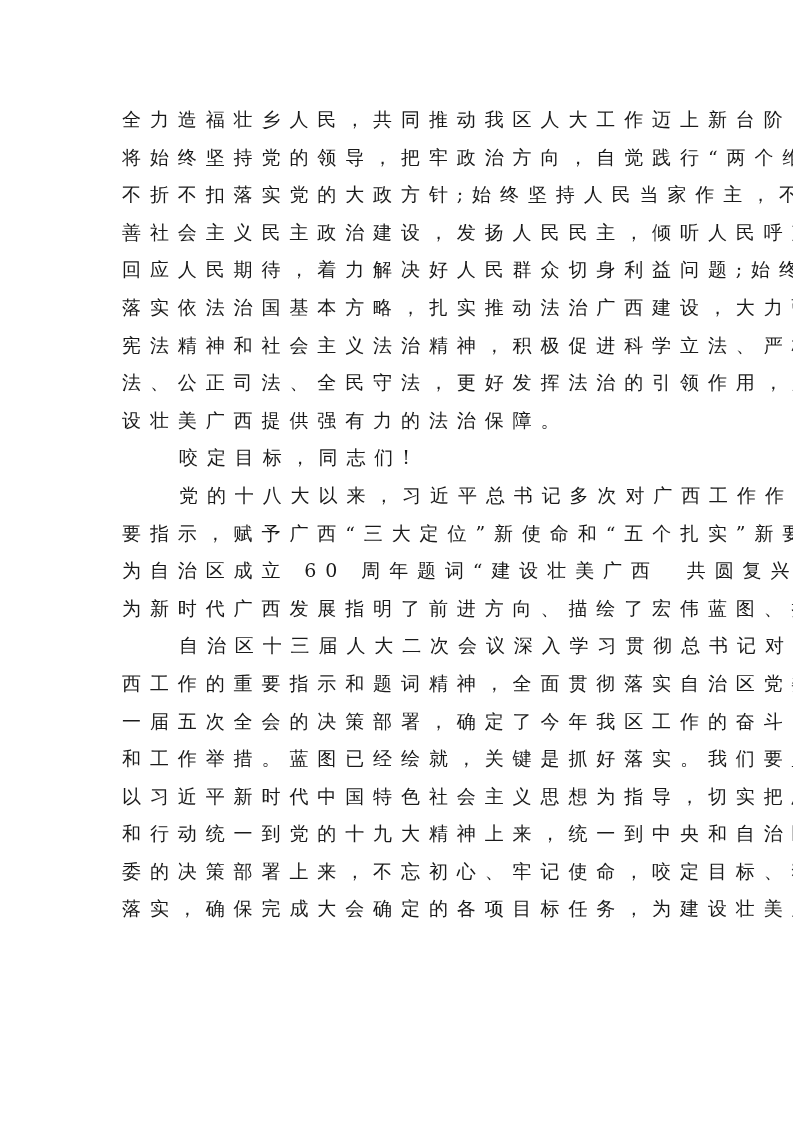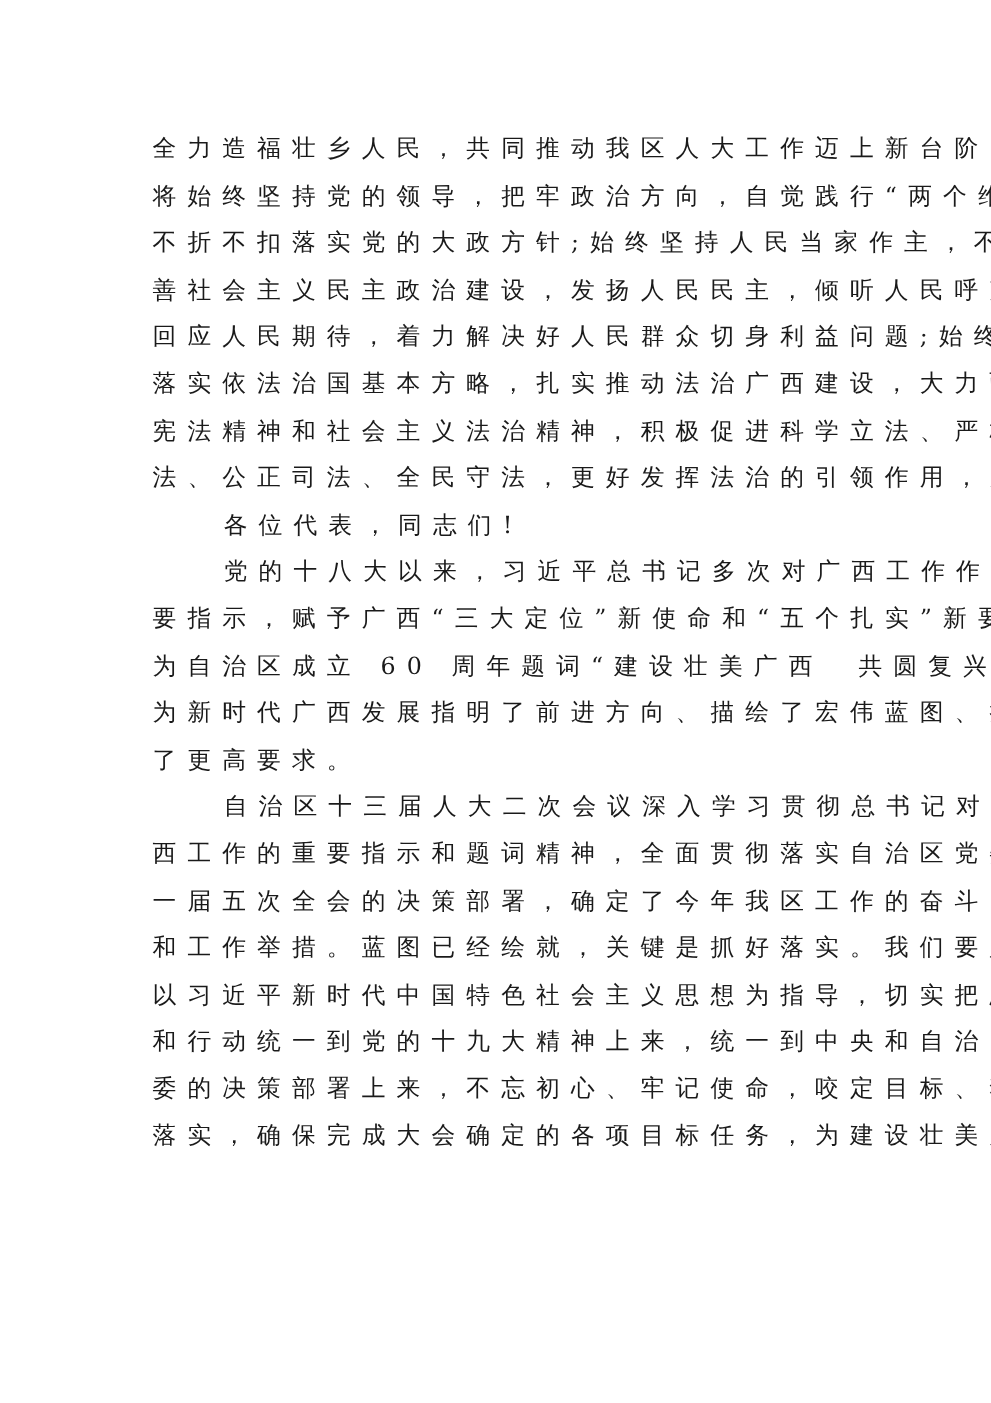--- a/index.html
+++ b/index.html
@@ -39,32 +39,32 @@
 <div class="page">
   <div class="paragraph">
     <span class="line">全力造福壮乡人民，共同推动我区人大工作迈上新台阶。我</span>
     <span class="line">将始终坚持党的领导，把牢政治方向，自觉践行“两个维护”，</span>
     <span class="line">不折不扣落实党的大政方针;始终坚持人民当家作主，不断完</span>
     <span class="line">善社会主义民主政治建设，发扬人民民主，倾听人民呼声，</span>
     <span class="line">回应人民期待，着力解决好人民群众切身利益问题;始终坚持</span>
     <span class="line">落实依法治国基本方略，扎实推动法治广西建设，大力弘扬</span>
     <span class="line">宪法精神和社会主义法治精神，积极促进科学立法、严格执</span>
     <span class="line">法、公正司法、全民守法，更好发挥法治的引领作用，为建</span>
+    <span class="line">设壮美广西提供强有力的法治保障。</span>
   </div>
 
   <div class="paragraph">
-    <span class="line indent">各位代表，同志们!</span>
+    <span class="line indent">咬定目标，同志们!</span>
   </div>
 
   <div class="paragraph">
     <span class="line indent">党的十八大以来，习近平总书记多次对广西工作作出重</span>
     <span class="line">要指示，赋予广西“三大定位”新使命和“五个扎实”新要求，</span>
     <span class="line">为自治区成立 60 周年题词“建设壮美广西　共圆复兴梦想”，</span>
     <span class="line">为新时代广西发展指明了前进方向、描绘了宏伟蓝图、提出</span>
-    <span class="line">了更高要求。</span>
   </div>
 
   <div class="paragraph">
     <span class="line indent">自治区十三届人大二次会议深入学习贯彻总书记对广</span>
     <span class="line">西工作的重要指示和题词精神，全面贯彻落实自治区党委十</span>
     <span class="line">一届五次全会的决策部署，确定了今年我区工作的奋斗目标</span>
     <span class="line">和工作举措。蓝图已经绘就，关键是抓好落实。我们要坚持</span>
     <span class="line">以习近平新时代中国特色社会主义思想为指导，切实把思想</span>
     <span class="line">和行动统一到党的十九大精神上来，统一到中央和自治区党</span>
     <span class="line">委的决策部署上来，不忘初心、牢记使命，咬定目标、狠抓</span>

